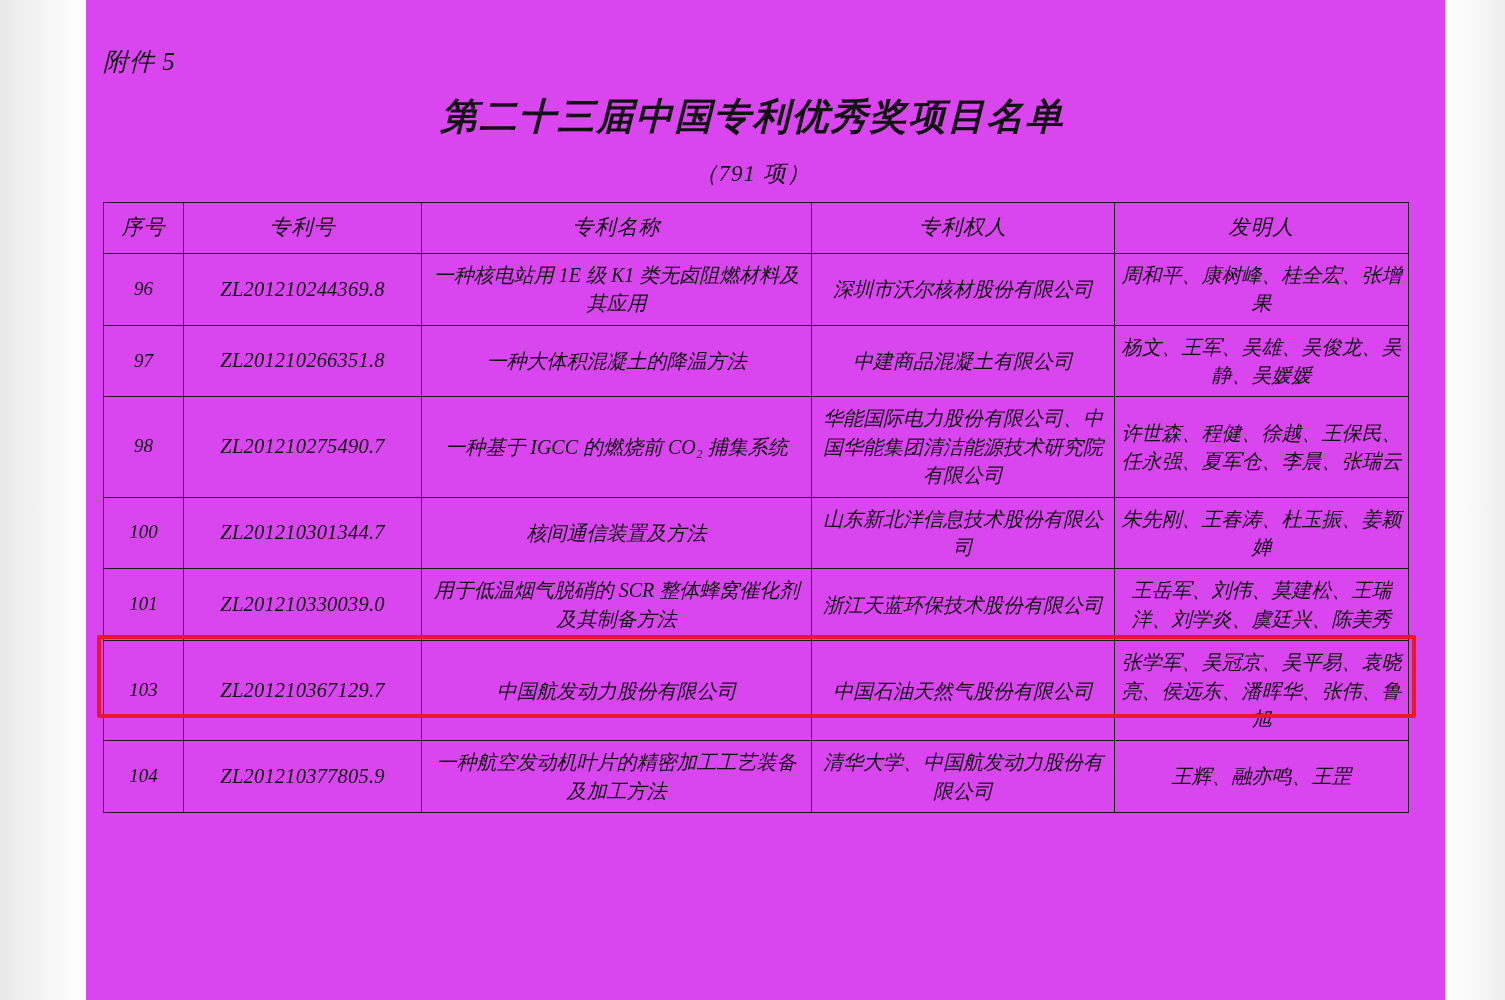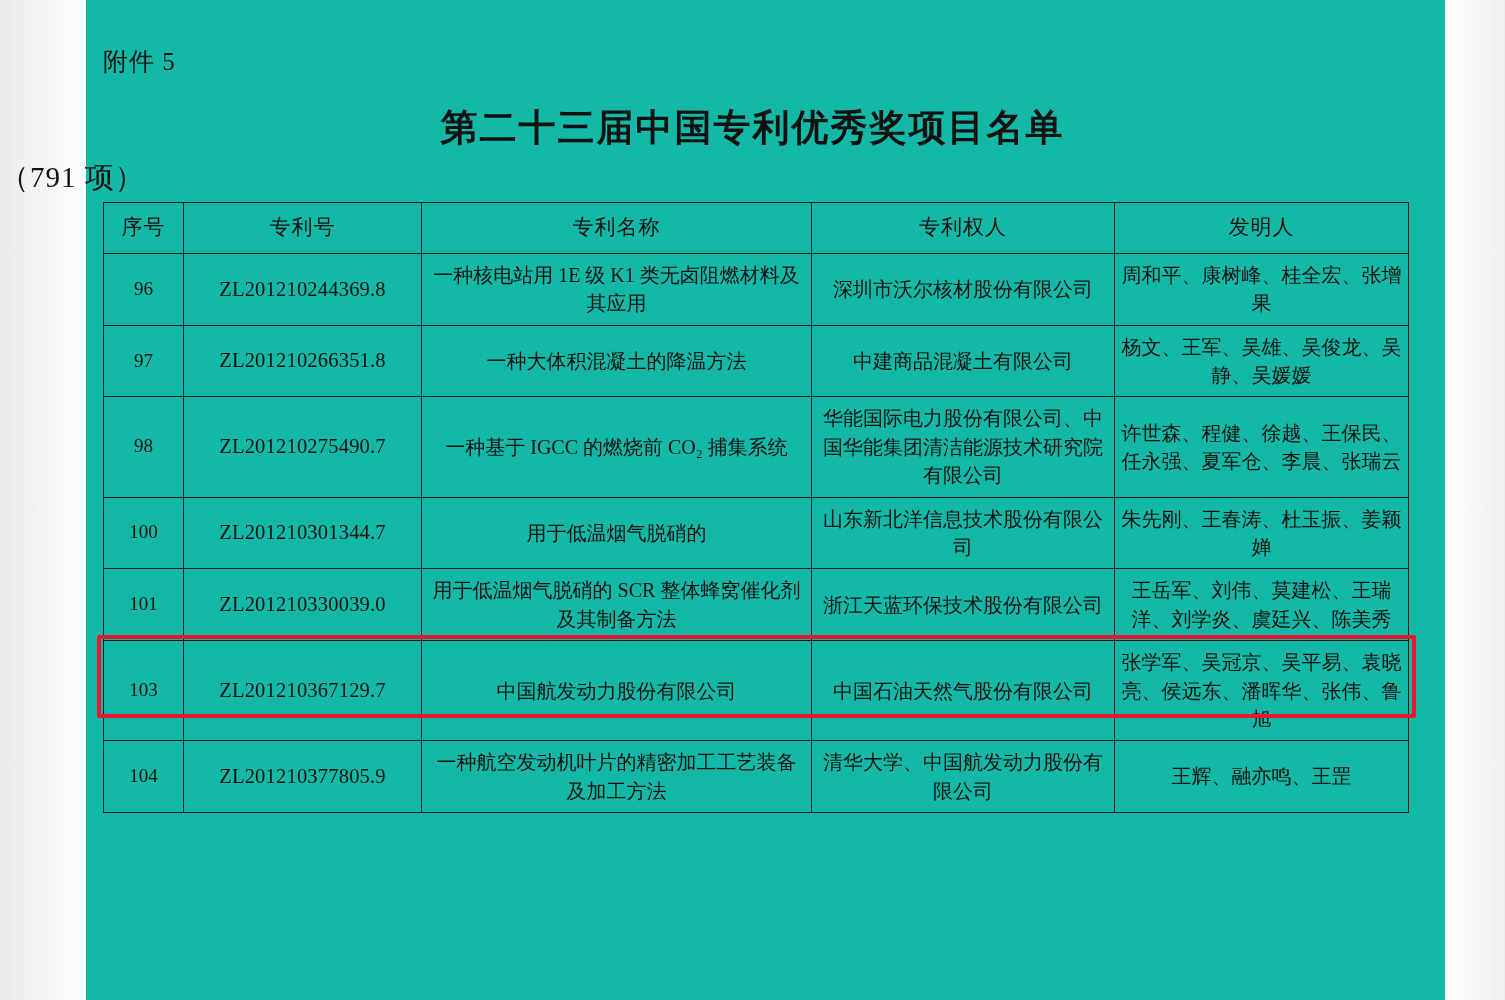--- a/index.html
+++ b/index.html
@@ -11,21 +11,22 @@
     width: 1505px;
     height: 1000px;
     font-family: "Liberation Serif", "DejaVu Serif", serif;
     color: #111;
     position: relative;
     overflow: hidden;
   }
   .page {
     position: absolute;
     inset: 0;
-    background: #14b8a6;
+    background: #d946ef;
+    font-style: italic;
   }
   
   .page::before {
     content: "";
     position: absolute;
     left: 0; top: 0; bottom: 0;
     width: 86px;
     background: linear-gradient(to right, #e9e9e9 0%, #f7f7f7 60%, #ffffff 100%);
     pointer-events: none;
   }
@@ -50,29 +51,29 @@
   .doc-title {
     position: absolute;
     left: 0;
     right: 0;
     top: 92px;
     text-align: center;
     font-size: 37px;
     font-weight: bold;
     letter-spacing: 2px;
     font-family: "DejaVu Serif", "Liberation Serif", serif;
-    margin-top: 11px;
   }
 
   .doc-subtitle {
     position: absolute;
     left: 0;
     right: 0;
     top: 158px;
-    font-size: 29px;
+    text-align: center;
+    font-size: 23px;
     letter-spacing: 1px;
   }
 
   table.patent-table {
     position: absolute;
     left: 103px;
     top: 202px;
     width: 1305px;
     border-collapse: collapse;
     table-layout: fixed;
@@ -166,21 +167,21 @@
         <tr>
           <td class="cell-no">98</td>
           <td class="cell-num">ZL201210275490.7</td>
           <td class="cell-name">一种基于 IGCC 的燃烧前 CO₂ 捕集系统</td>
           <td class="cell-owner">华能国际电力股份有限公司、中国华能集团清洁能源技术研究院有限公司</td>
           <td class="cell-inv">许世森、程健、徐越、王保民、任永强、夏军仓、李晨、张瑞云</td>
         </tr>
         <tr>
           <td class="cell-no">100</td>
           <td class="cell-num">ZL201210301344.7</td>
-          <td class="cell-name">用于低温烟气脱硝的</td>
+          <td class="cell-name">核间通信装置及方法</td>
           <td class="cell-owner">山东新北洋信息技术股份有限公司</td>
           <td class="cell-inv">朱先刚、王春涛、杜玉振、姜颖婵</td>
         </tr>
         <tr class="highlight-row">
           <td class="cell-no">101</td>
           <td class="cell-num">ZL201210330039.0</td>
           <td class="cell-name">用于低温烟气脱硝的 SCR 整体蜂窝催化剂及其制备方法</td>
           <td class="cell-owner">浙江天蓝环保技术股份有限公司</td>
           <td class="cell-inv">王岳军、刘伟、莫建松、王瑞洋、刘学炎、虞廷兴、陈美秀</td>
         </tr>

